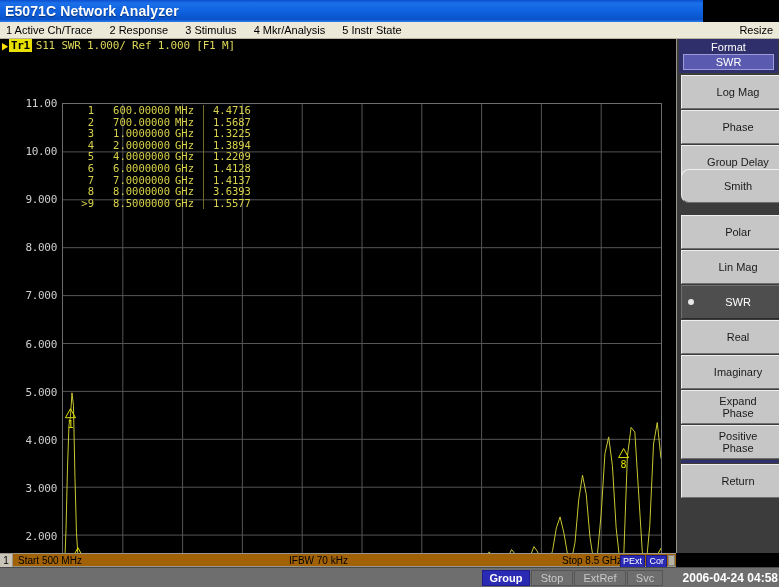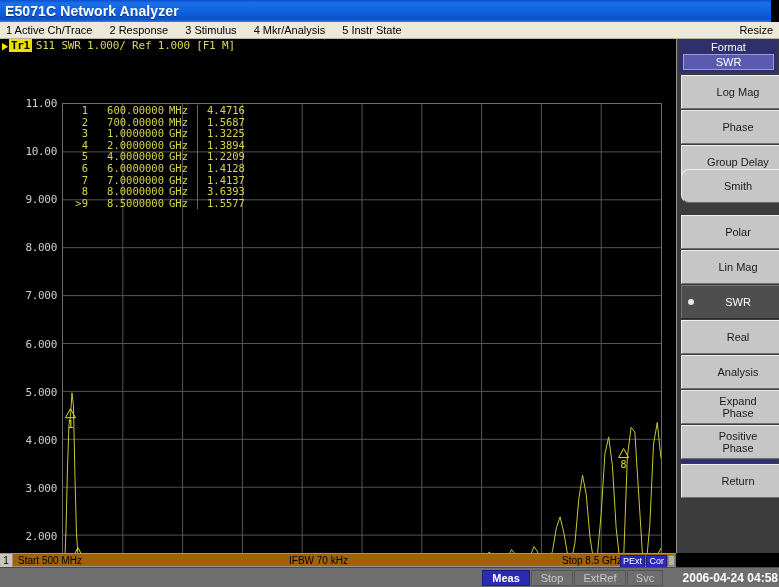--- a/index.html
+++ b/index.html
@@ -11,21 +11,21 @@
     font-family: "Liberation Sans", sans-serif;
   }
   #app {
     position: relative;
     width: 779px; height: 587px;
     background: #000;
   }
 
   
   #titlebar {
-    position: absolute; left: 0; top: 0; width: 771px; height: 22px;
+    position: absolute; left: 0; top: 0; width: 703px; height: 22px;
     background: linear-gradient(to bottom, #0a4fd0 0%, #1b6fe8 14%, #0f63e2 50%, #0a52c8 88%, #2a7ff0 100%);
     color: #fff;
     font-size: 14px; font-weight: bold;
     line-height: 22px;
     padding-left: 5px;
     letter-spacing: 0.1px;
     text-shadow: 0 1px 1px rgba(0,0,0,0.45);
     overflow: hidden;
     white-space: nowrap;
   }
@@ -112,21 +112,21 @@
     left: 62px; top: 64px;
     width: 600px; height: 481px;
     background: #000;
     border: 1px solid #6d6d6d;
   }
   #plot svg { display: block; }
 
   
   #marker-table {
     position: absolute;
-    left: 66px; top: 66px;
+    left: 72px; top: 66px;
     font-family: "DejaVu Sans Mono", monospace;
     font-size: 10.5px;
     color: #d8d24a;
     line-height: 11.6px;
     white-space: pre;
     z-index: 6;
   }
   #marker-table .mt-row { display: block; }
   .mt-n { display: inline-block; width: 22px; text-align: right; }
   .mt-f { display: inline-block; width: 76px; text-align: right; padding-left: 6px;}
@@ -409,36 +409,36 @@
         <span style="white-space: pre-line;">Lin Mag</span>
       </div>
       <div class="sk selected" style="top: 246px;">
         <span class="radio"></span>
         <span style="white-space: pre-line;">SWR</span>
       </div>
       <div class="sk" style="top: 281px;">
         <span style="white-space: pre-line;">Real</span>
       </div>
       <div class="sk" style="top: 316px;">
-        <span style="white-space: pre-line;">Analysis</span>
+        <span style="white-space: pre-line;">Imaginary</span>
       </div>
       <div class="sk two-line" style="top: 351px;">
         <span style="white-space: pre-line;">Expand
 Phase</span>
       </div>
       <div class="sk two-line" style="top: 386px;">
         <span style="white-space: pre-line;">Positive
 Phase</span>
       </div>
       <div class="sk" style="top: 425px;">
         <span style="white-space: pre-line;">Return</span>
       </div>
     </div>
 
   <div id="statusbar">
-    <span class="status-cell active" id="st-meas">Meas</span>
+    <span class="status-cell active" id="st-meas">Group</span>
     <span class="status-cell" id="st-stop">Stop</span>
     <span class="status-cell" id="st-extref">ExtRef</span>
     <span class="status-cell" id="st-svc">Svc</span>
     <span id="st-date">2006-04-24 04:58</span>
   </div>
 
 </div>
 
 </body></html>

